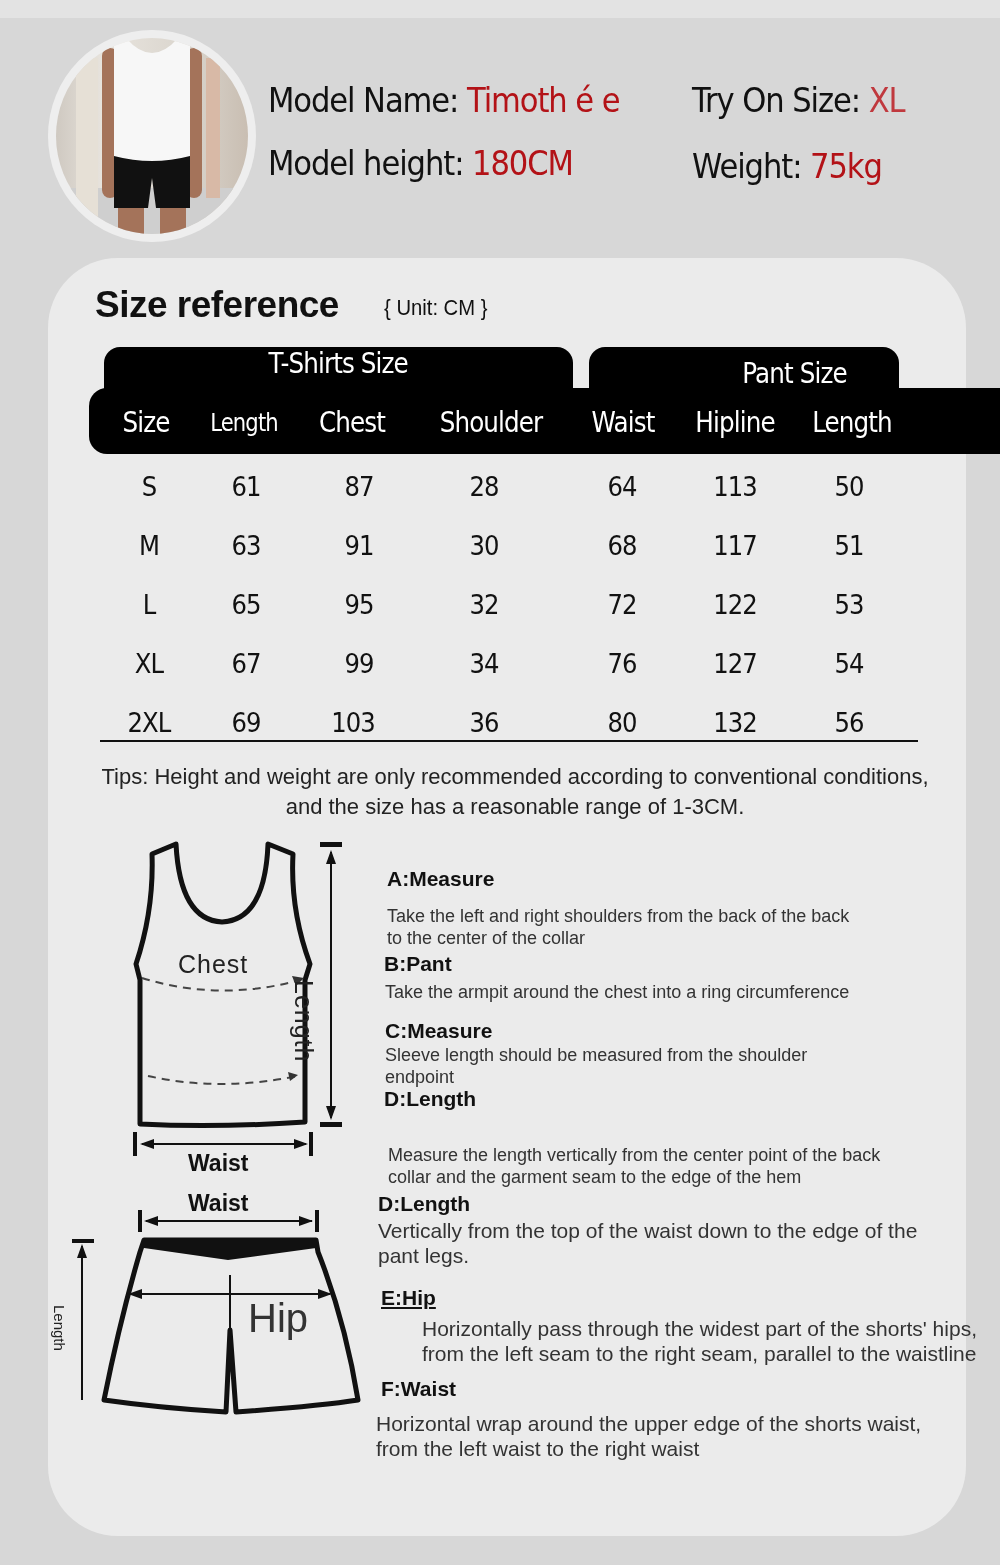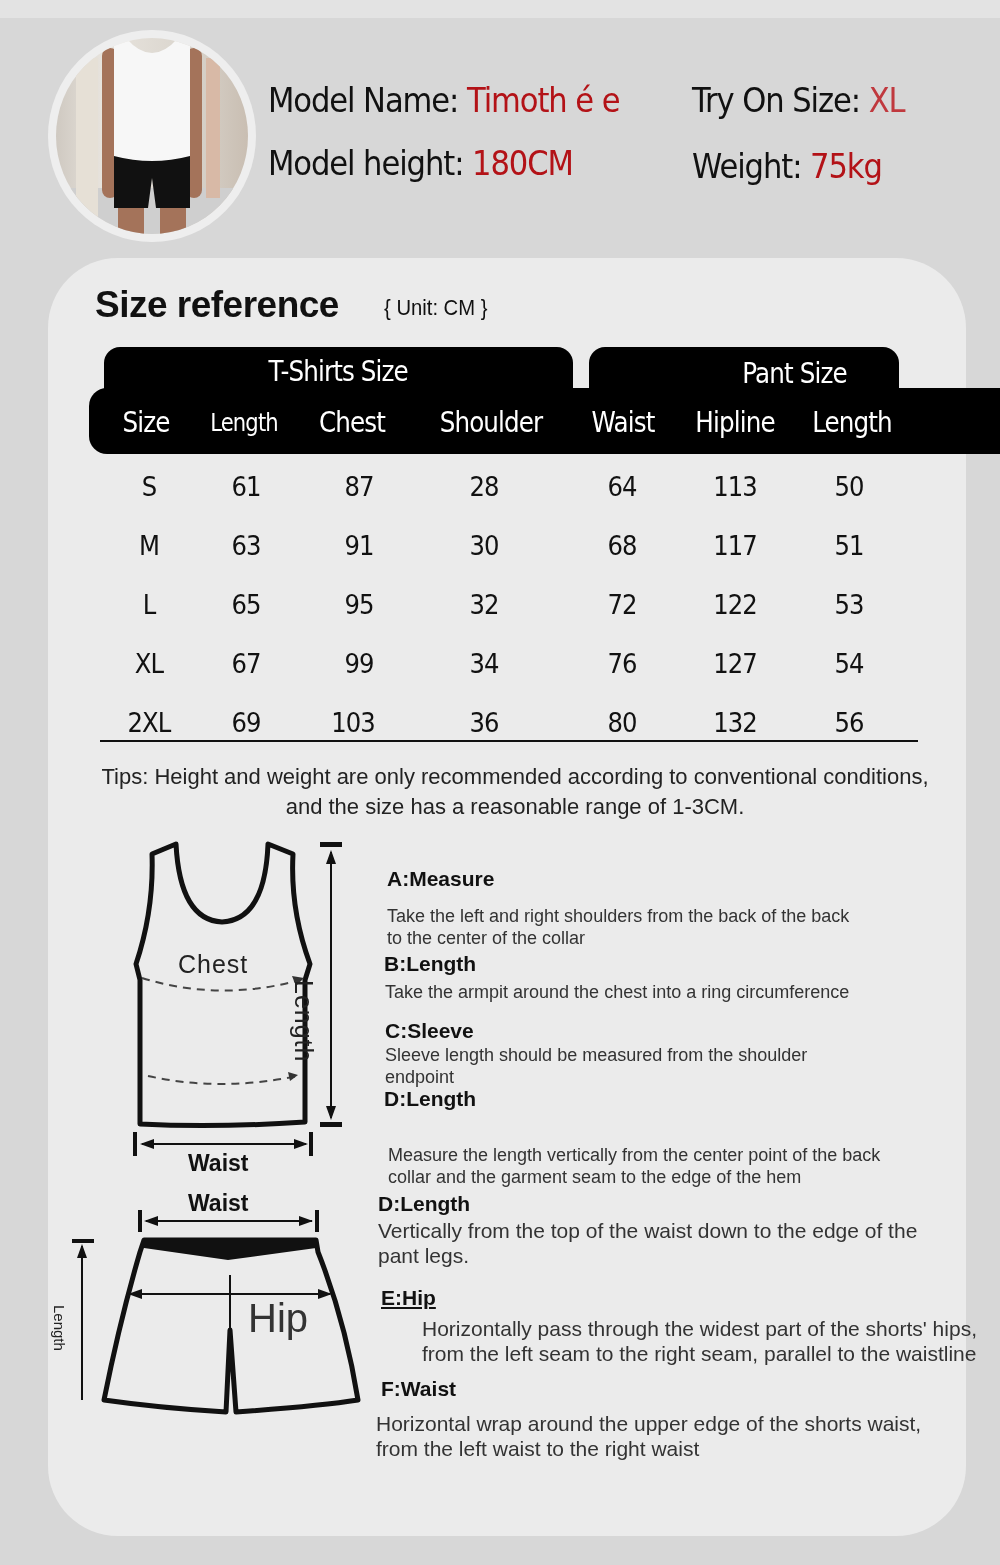--- a/index.html
+++ b/index.html
@@ -50,21 +50,21 @@
     position: absolute; left: 384px; top: 295px; font-size: 22px; color: #111;
     transform: scaleX(0.92); transform-origin: left center;
   }
 
   
   .grp {
     position: absolute; background: #000; color: #fff; border-radius: 16px 16px 0 0;
     font-size: 28px; text-align: center;
     font-family: "DejaVu Sans", sans-serif; letter-spacing: -1px;
   }
-  .grp-shirt { left: 104px; top: 347px; width: 469px; height: 50px; padding-top: 8px; }
+  .grp-shirt { left: 104px; top: 347px; width: 469px; height: 50px; }
   .grp-pant { left: 589px; top: 347px; width: 310px; height: 50px; padding-top: 10px; padding-left: 100px; }
   .grp span { display: inline-block; transform: scaleX(0.88); }
   .header-row {
     position: absolute; left: 89px; top: 388px; width: 930px; height: 66px;
     background: #000; border-radius: 18px;
   }
   .hcell {
     position: absolute; top: 18px; color: #fff; font-size: 28px;
     font-family: "DejaVu Sans", sans-serif; letter-spacing: -1px;
     transform: translateX(-50%) scaleX(0.88); white-space: nowrap;
@@ -225,23 +225,23 @@
     <polygon points="40,314 54,309 54,319" fill="#111"></polygon>
     <polygon points="208,314 194,309 194,319" fill="#111"></polygon>
   </svg>
   <div style="position:absolute; left:78px; top:120px; font-size:25px; color:#222; letter-spacing:1px;">Chest</div>
   <div style="position:absolute; left:218px; top:150px; font-size:25px; color:#222; transform:rotate(90deg); transform-origin:left top; white-space:nowrap; letter-spacing:1px;">Length</div>
   <div style="position:absolute; left:88px; top:320px; font-size:23px; font-weight:bold; color:#111;">Waist</div>
 </div>
 
 <div class="desc-head" style="left:387px; top:867px;">A:Measure</div>
 <div class="desc-text" style="left:387px; top:905px; width:470px;">Take the left and right shoulders from the back of the back to the center of the collar</div>
-<div class="desc-head" style="left:384px; top:952px;">B:Length</div>
+<div class="desc-head" style="left:384px; top:952px;">B:Pant</div>
 <div class="desc-text" style="left:385px; top:981px; width:540px;">Take the armpit around the chest into a ring circumference</div>
-<div class="desc-head" style="left:385px; top:1019px;">C:Sleeve</div>
+<div class="desc-head" style="left:385px; top:1019px;">C:Measure</div>
 <div class="desc-text" style="left:385px; top:1044px; width:490px;">Sleeve length should be measured from the shoulder endpoint</div>
 <div class="desc-head" style="left:384px; top:1087px;">D:Length</div>
 <div class="desc-text" style="left:388px; top:1144px; width:530px;">Measure the length vertically from the center point of the back collar and the garment seam to the edge of the hem</div>
 
 <div class="diagram" style="left:40px; top:1180px; width:330px; height:240px;">
   <svg width="330" height="240" viewBox="0 0 330 240">
 
     <rect x="98" y="30" width="4" height="22" fill="#111"></rect>
     <rect x="275" y="30" width="4" height="22" fill="#111"></rect>
     <line x1="106" y1="41" x2="272" y2="41" stroke="#111" stroke-width="2"></line>

